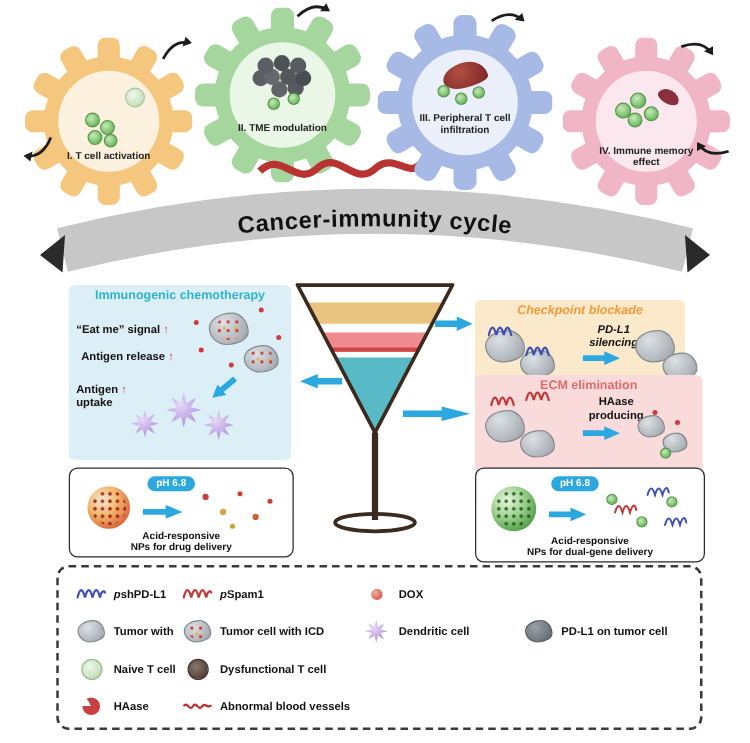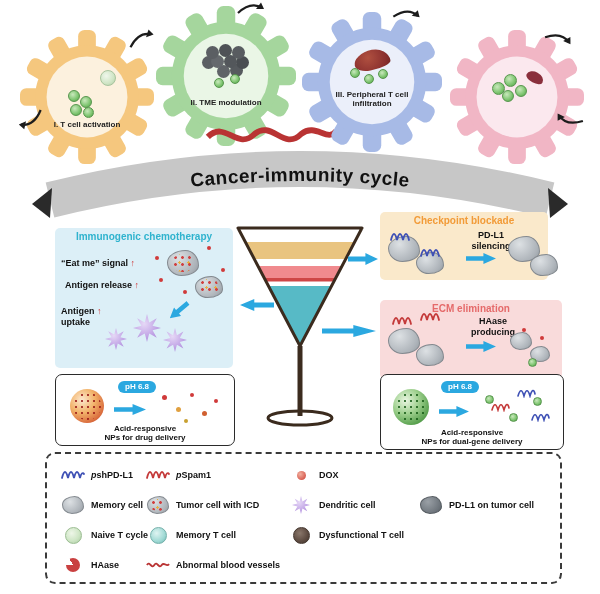--- a/index.html
+++ b/index.html
@@ -171,20 +171,21 @@
           <rect x="-7" y="-53" width="14" height="19" rx="5" transform="rotate(330)"></rect>
         <circle r="41"></circle>
       </g>
       <circle r="32" fill="#FBE8EE"></circle>
     </svg>
     <span class="gc" style="left:42px;top:52px;width:11px;height:11px;"></span>
     <span class="gc" style="left:54px;top:44px;width:11px;height:11px;"></span>
     <span class="gc" style="left:52px;top:60px;width:10px;height:10px;"></span>
     <span class="gc" style="left:65px;top:55px;width:10px;height:10px;"></span>
     <span style="position:absolute;left:76px;top:42px;width:18px;height:11px;background:#8a2f3c;border-radius:50% 50% 50% 50%/60% 60% 40% 40%;transform:rotate(28deg);"></span>
+    <div class="gear-label" style="left:22px;width:90px;top:86px;">IV. Immune memory effect</div>
   </div>
 
   <svg class="carrow" style="left:126px;top:30px;transform:rotate(-20deg);" width="30" height="16" viewBox="0 0 30 16">
       <path d="M2 13 Q15 1 26 8" fill="none" stroke="#1c1c1c" stroke-width="2.2"></path>
       <polygon points="28,9 20,9 25,2.5" fill="#1c1c1c"></polygon>
     </svg>
   <svg class="carrow" style="left:236px;top:0px;" width="30" height="16" viewBox="0 0 30 16">
       <path d="M2 13 Q15 1 26 8" fill="none" stroke="#1c1c1c" stroke-width="2.2"></path>
       <polygon points="28,9 20,9 25,2.5" fill="#1c1c1c"></polygon>
     </svg>
@@ -255,21 +256,21 @@
     <div class="ltext" style="left:6px;top:78px;white-space:normal;width:50px;">
       <span>Antigen</span> <span class="up">↑</span><br>
       <span>uptake</span>
     </div>
     <span class="arrow right" style="left:112px;top:76px;width:24px;height:13px;transform:rotate(140deg);"></span>
     <span class="dstar" style="left:78px;top:86px;width:28px;height:28px;"></span>
     <span class="dstar" style="left:108px;top:100px;width:24px;height:24px;"></span>
     <span class="dstar" style="left:50px;top:100px;width:22px;height:22px;"></span>
   </div>
 
-  <div class="panel" style="left:380px;top:212px;width:168px;height:68px;background:#FAE9CB;">
+  <div class="panel" style="left:380px;top:240px;width:168px;height:68px;background:#FAE9CB;font-style:italic;">
     <div class="panel-title" style="color:#F29B38;">Checkpoint blockade</div>
     <span class="blob" style="left:8px;top:24px;width:30px;height:24px;"></span>
     <span class="blob" style="left:36px;top:40px;width:26px;height:20px;"></span>
     <svg style="position:absolute;left:10px;top:20px;" width="24" height="10" viewBox="0 0 24 10">
         <path d="M1 8 C3 0 5 0 7 8 C9 0 11 0 13 8 C15 0 17 0 19 8" fill="none" stroke="#3f51b5" stroke-width="1.8" stroke-linecap="round"></path>
       </svg>
     <svg style="position:absolute;left:40px;top:36px;" width="24" height="10" viewBox="0 0 24 10">
         <path d="M1 8 C3 0 5 0 7 8 C9 0 11 0 13 8 C15 0 17 0 19 8" fill="none" stroke="#3f51b5" stroke-width="1.8" stroke-linecap="round"></path>
       </svg>
     <div class="ltext" style="left:84px;top:18px;width:54px;white-space:normal;text-align:center;">PD-L1 silencing</div>
@@ -364,21 +365,21 @@
           </span>
         <span>DOX</span>
       </div>
     </div>
 
     <div class="lg-row" style="top:38px;">
       <div class="lg-item">
         <span class="lg-ic">
             <span class="blob i-tumor" style="position:relative;"></span>
           </span>
-        <span>Memory cell</span>
+        <span>Tumor with</span>
       </div>
       <div class="lg-item">
         <span class="lg-ic">
             <span class="blob icd i-tumor" style="position:relative;"></span>
           </span>
         <span>Tumor cell with ICD</span>
       </div>
       <div class="lg-item">
         <span class="lg-ic">
             <span class="dstar" style="position:relative;width:18px;height:18px;"></span>
@@ -392,27 +393,21 @@
         <span>PD-L1 on tumor cell</span>
       </div>
       <div></div>
     </div>
 
     <div class="lg-row" style="top:68px;">
       <div class="lg-item">
         <span class="lg-ic">
             <span class="i-cell i-naive"></span>
           </span>
-        <span>Naive T cycle</span>
-      </div>
-      <div class="lg-item">
-        <span class="lg-ic">
-            <span class="i-cell i-memory"></span>
-          </span>
-        <span>Memory T cell</span>
+        <span>Naive T cell</span>
       </div>
       <div class="lg-item">
         <span class="lg-ic">
             <span class="i-cell i-dysf"></span>
           </span>
         <span>Dysfunctional T cell</span>
       </div>
       <div></div>
     </div>
 

